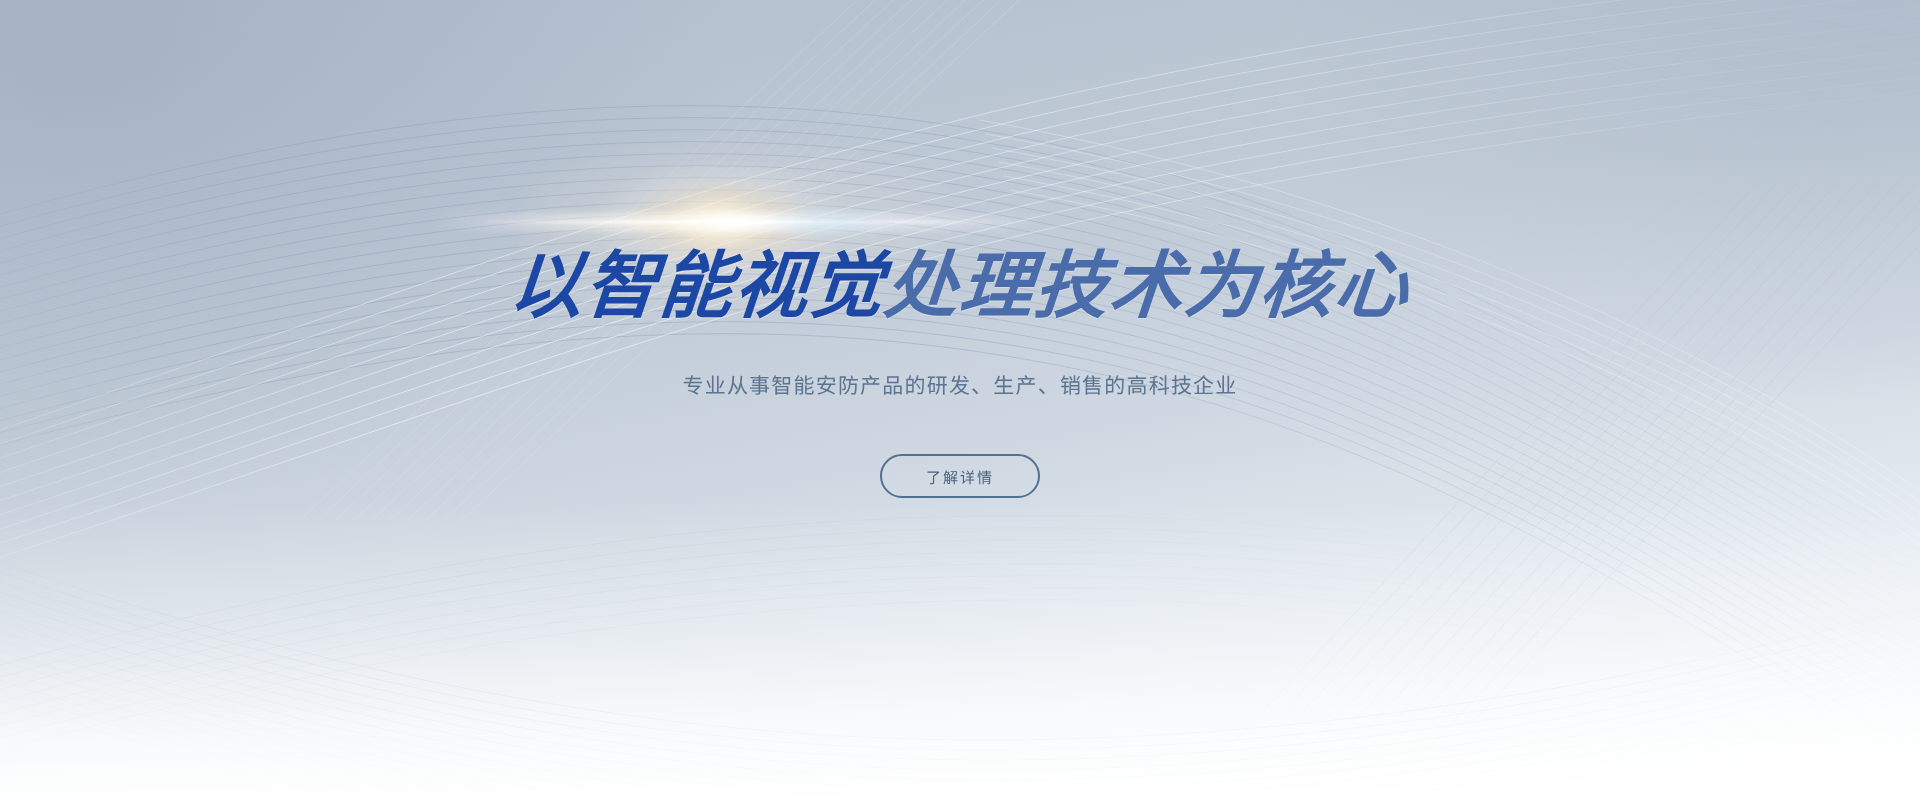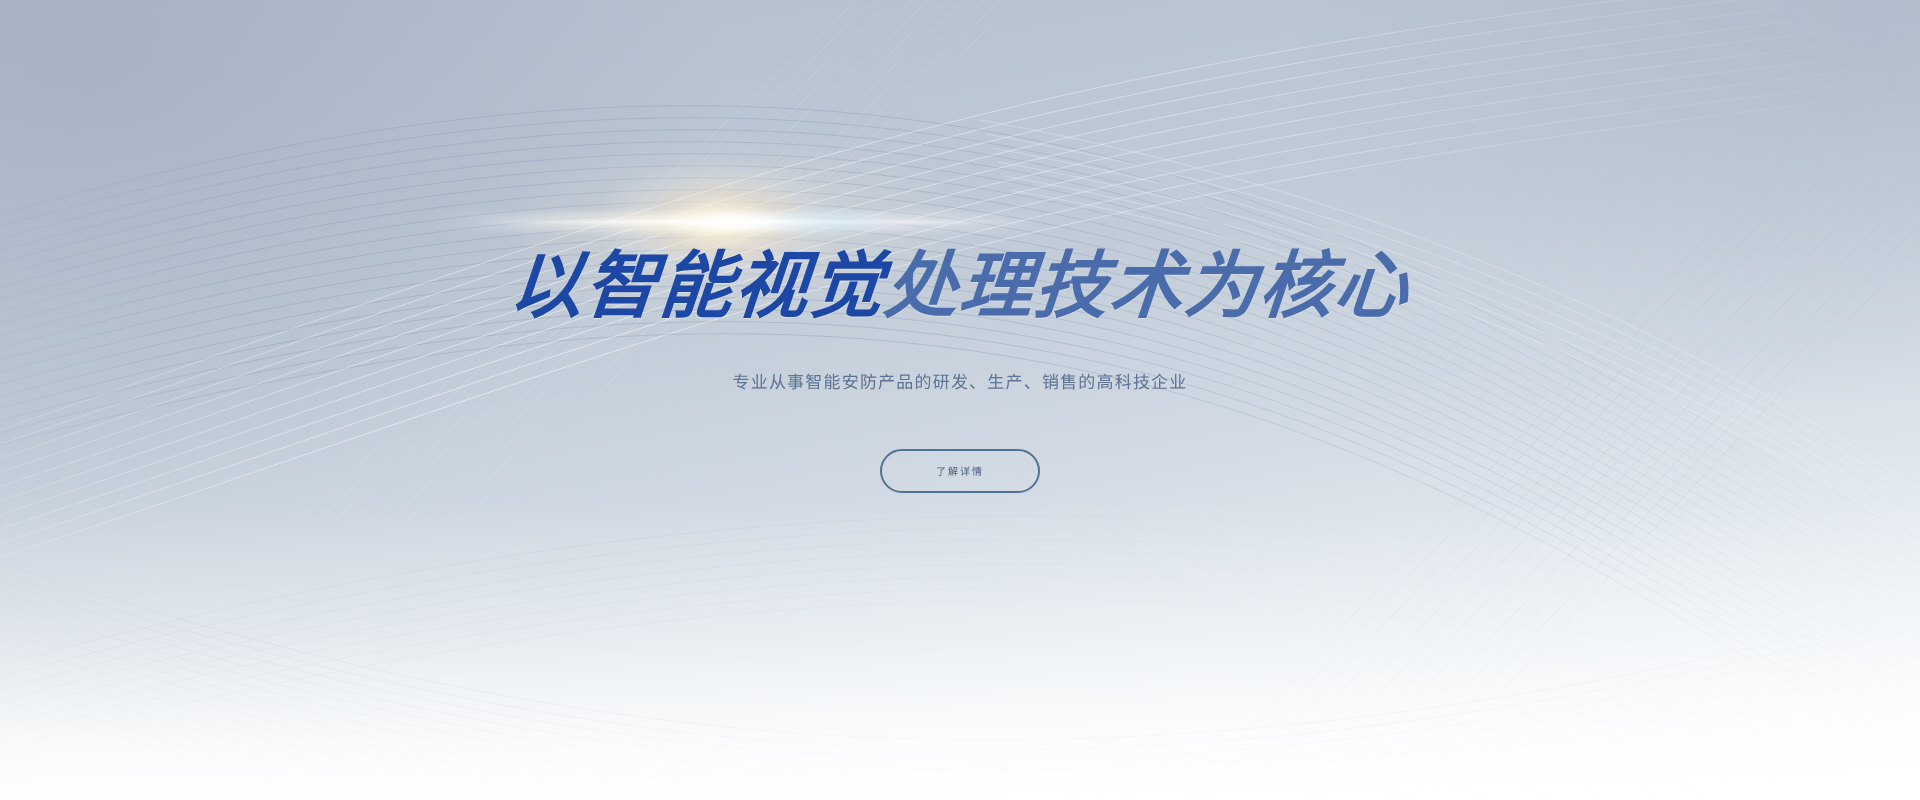--- a/index.html
+++ b/index.html
@@ -170,38 +170,38 @@
   }
   .headline .seg-soft {
     color: #4b6cab;
     text-shadow: 0 1px 1px rgba(255,255,255,0.30);
   }
 
   .subtitle {
     margin: 0;
     padding: 0;
     margin-top: 49px;
-    font-size: 17px;
+    font-size: 21px;
     line-height: 1.4;
     font-weight: 400;
     letter-spacing: 1.2px;
     color: #5c7391;
     white-space: nowrap;
   }
 
   .cta-button {
     margin-top: 54px;
     width: 160px;
     height: 44px;
     border: 2px solid #5a7characters;
     border: 2px solid #52708f;
     border-radius: 24px;
     background: transparent;
     color: #4a637f;
-    font-size: 10px;
+    font-size: 15px;
     letter-spacing: 2px;
     font-family: "Liberation Sans", "DejaVu Sans", sans-serif;
     cursor: pointer;
     display: flex;
     align-items: center;
     justify-content: center;
     padding: 0;
     transition: background-color .18s ease, color .18s ease;
   }
 </style>

